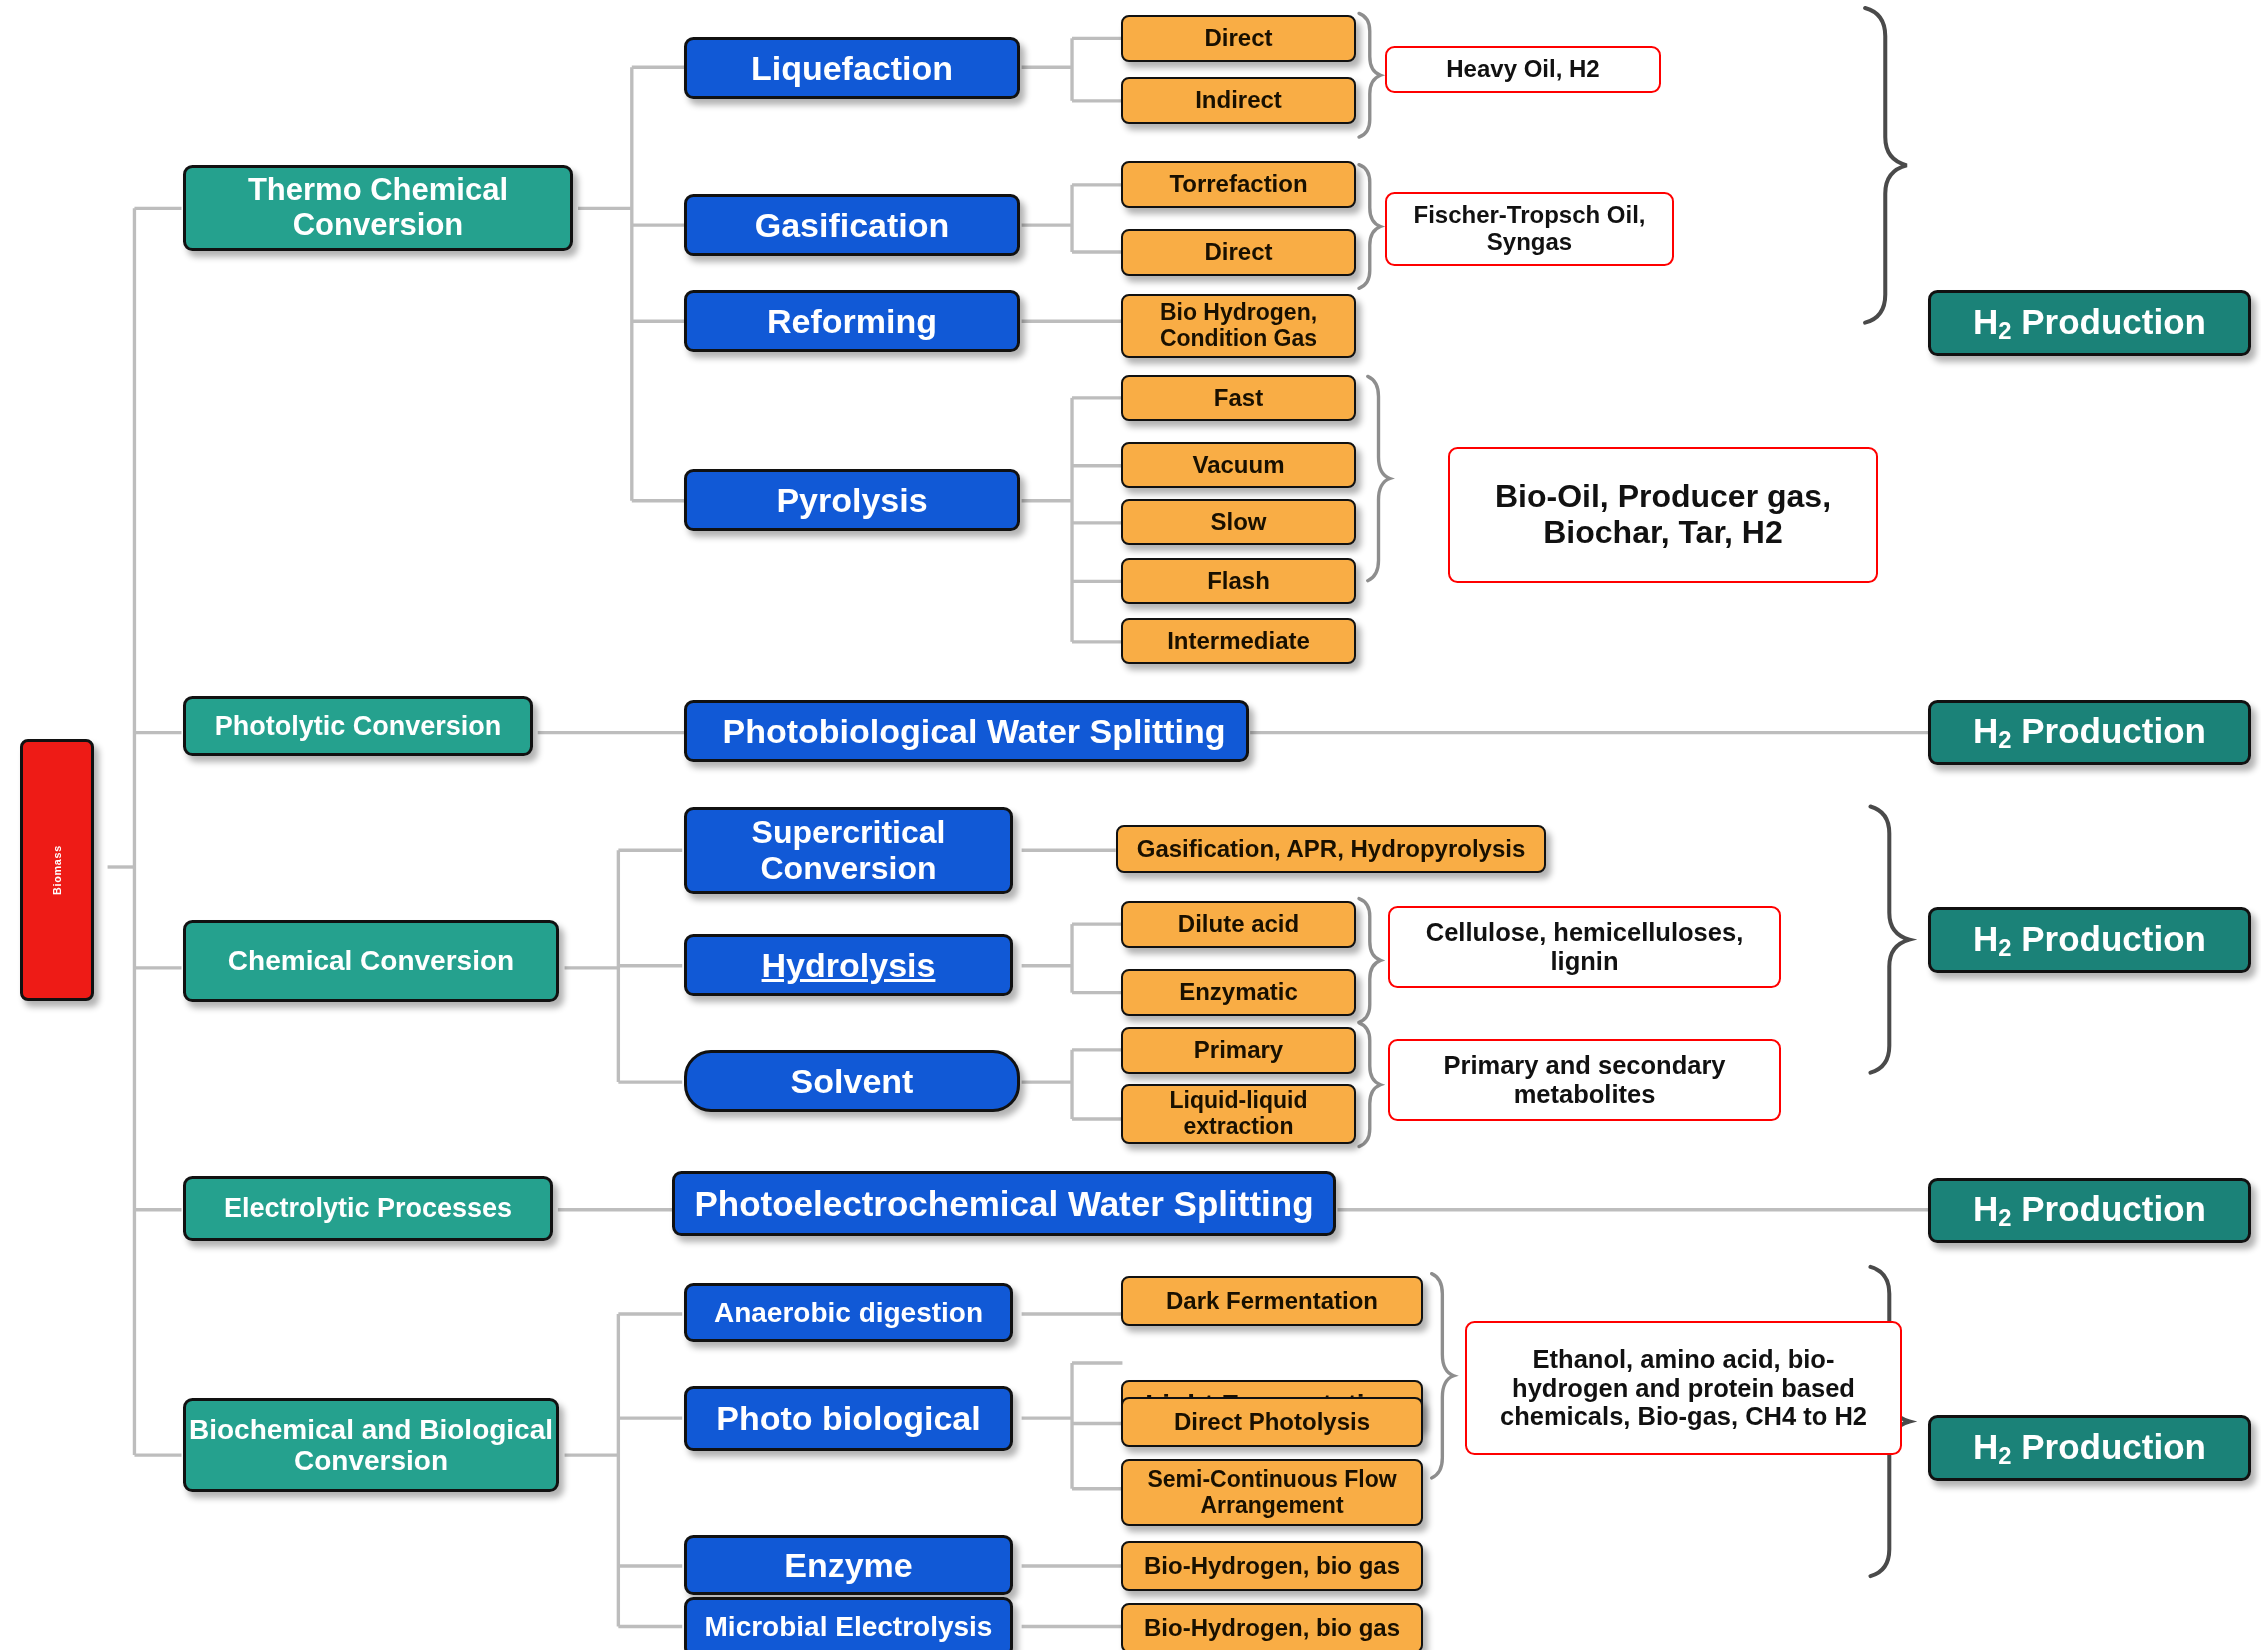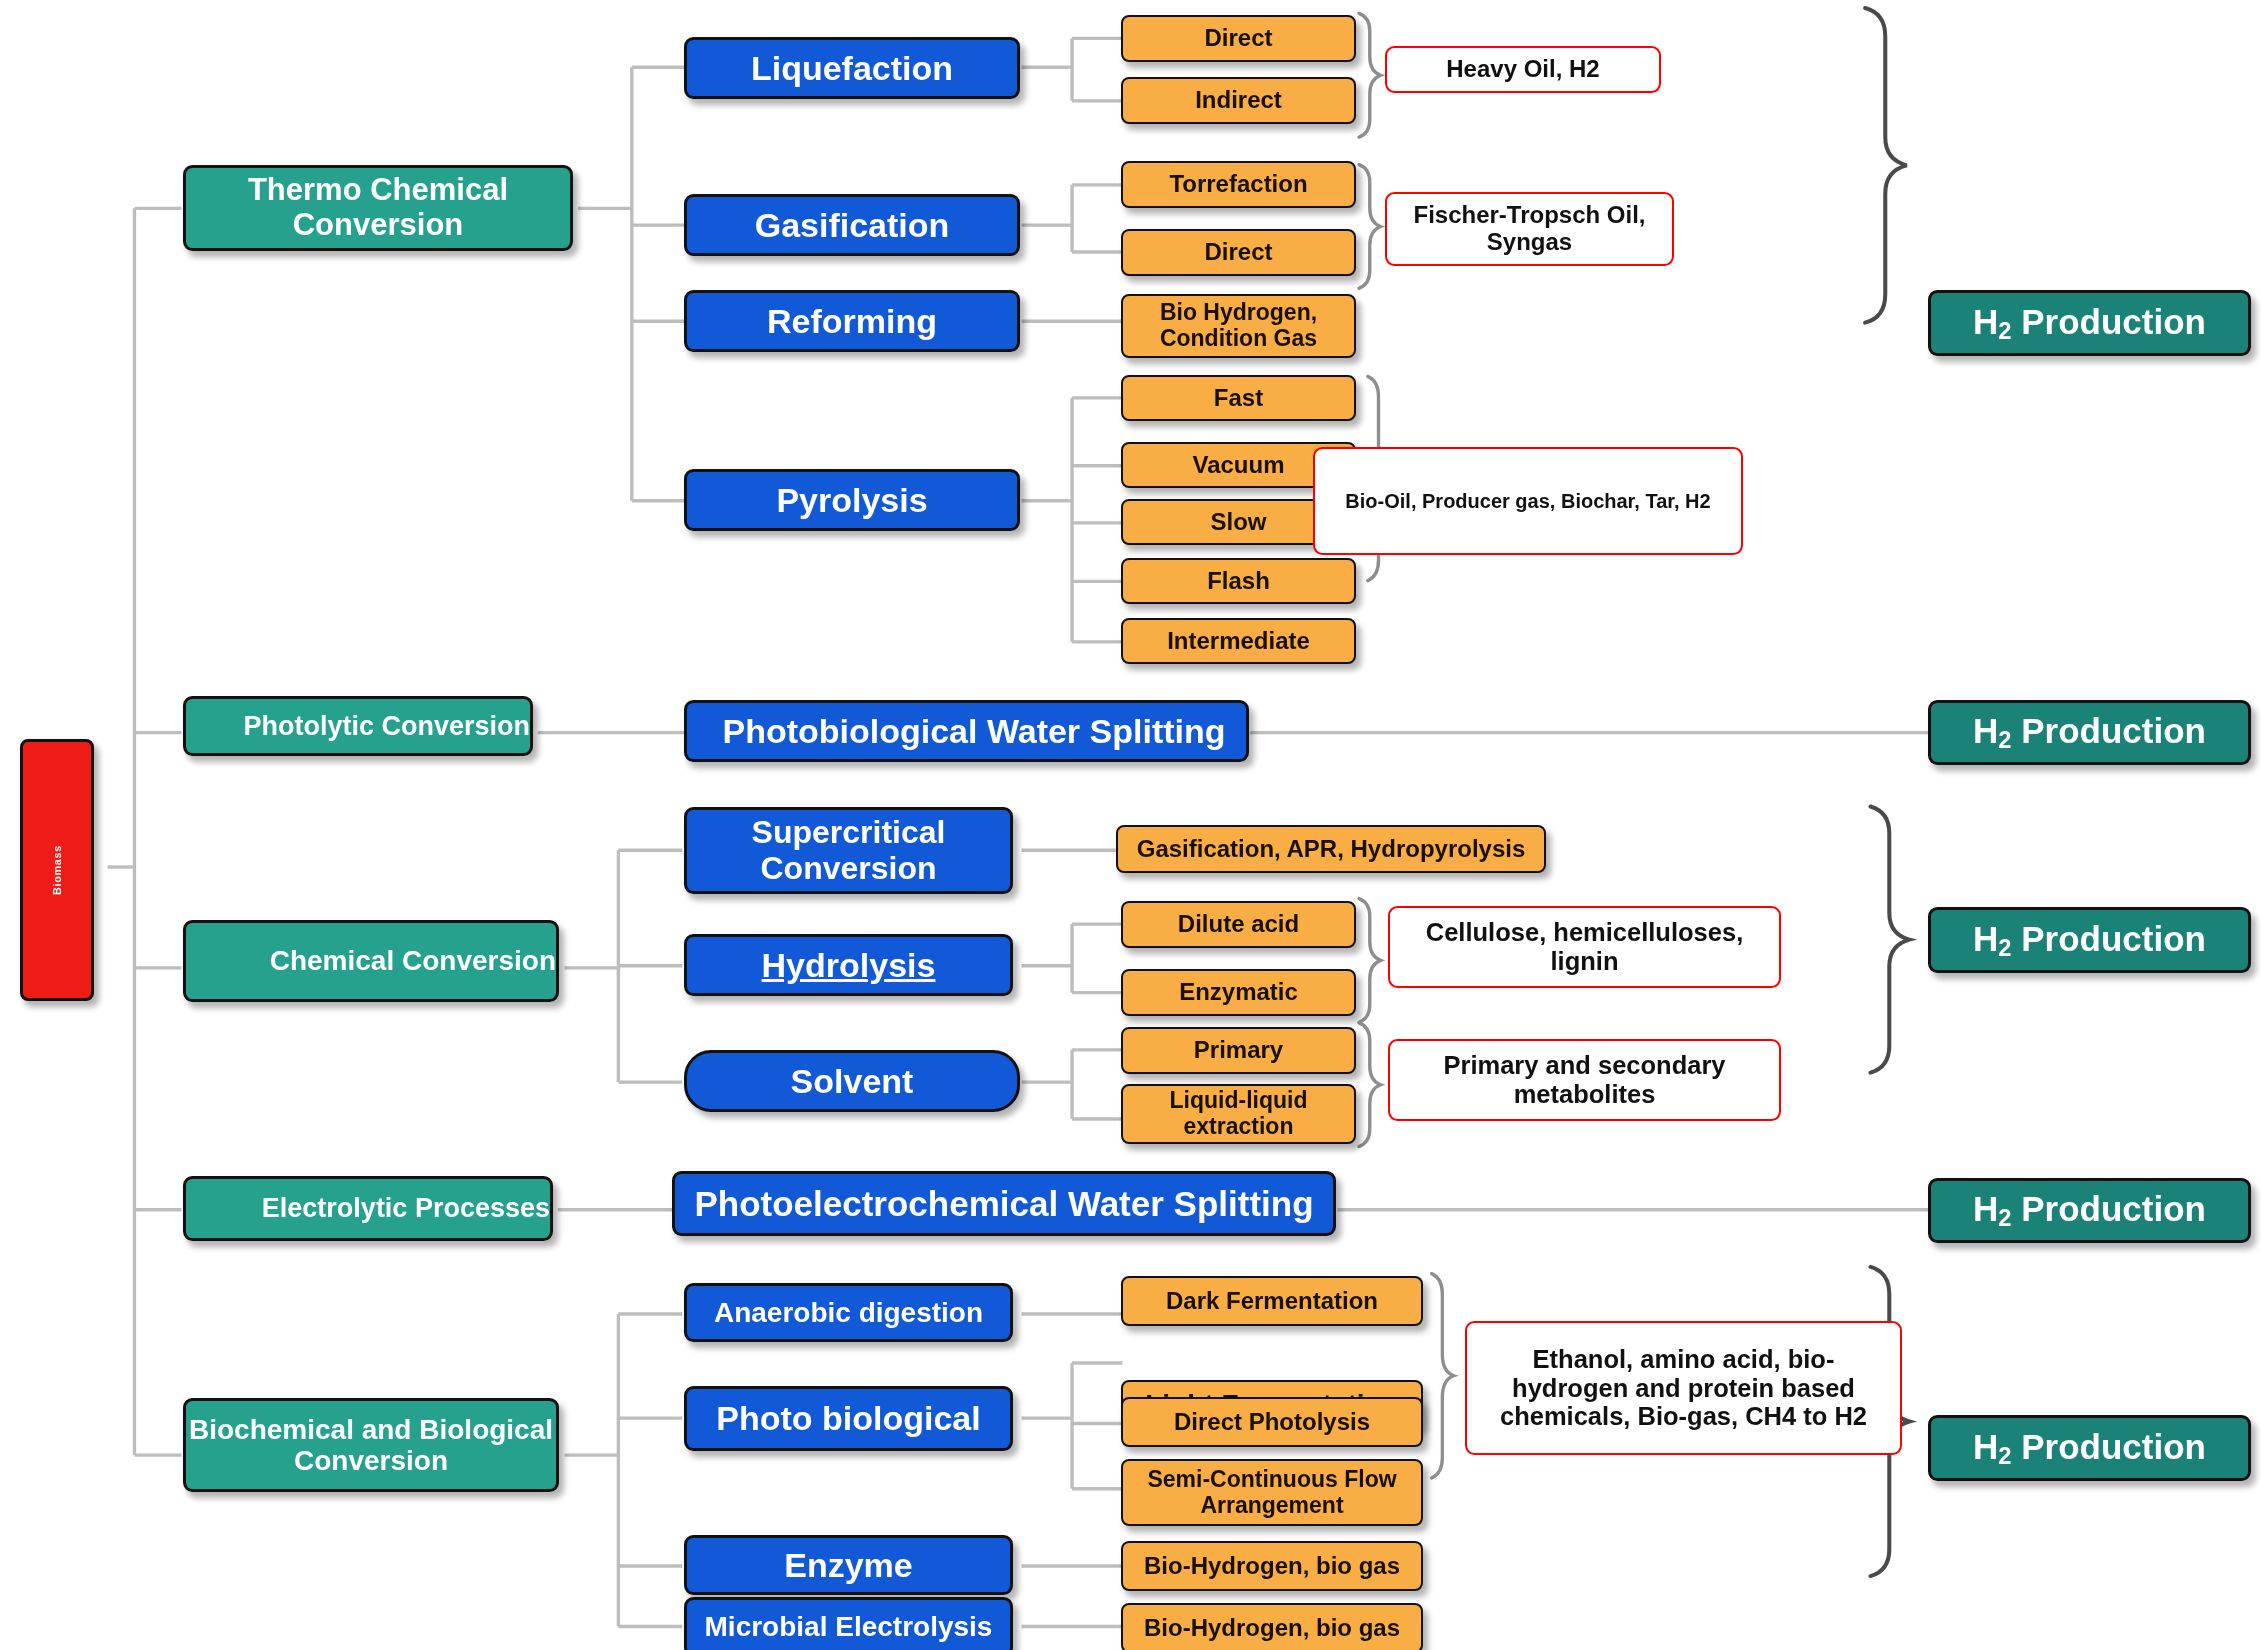--- a/index.html
+++ b/index.html
@@ -20,21 +20,20 @@
     border-radius:9.4px;
     border:3.4px solid #111111;
     box-shadow:4.7px 6px 6.7px rgba(0,0,0,0.30);
     line-height:1.12;
     z-index:5;
   }
   .green{
     background:#25a18e;
     color:#ffffff;
     font-weight:700;
-    justify-content:flex-end;
   }
   .teal{
     background:#1b8278;
     color:#ffffff;
     font-weight:700;
   }
   .blue{
     background:#1159d6;
     color:#ffffff;
     font-weight:700;
@@ -321,21 +320,21 @@
   </div>
 
   <div class="node callout" style="left:1385px;top:46px;width:276px;height:47px;font-size:24px;">
     <span>Heavy Oil, H2</span>
   </div>
 
   <div class="node callout" style="left:1385px;top:192px;width:289px;height:74px;font-size:24px;">
     <span>Fischer-Tropsch Oil, Syngas</span>
   </div>
 
-  <div class="node callout" style="left:1313px;top:447px;width:430px;height:108px;font-size:20px;">
+  <div class="node callout" style="left:1448px;top:447px;width:430px;height:136px;font-size:32px;">
     <span>Bio-Oil, Producer gas, Biochar, Tar, H2</span>
   </div>
 
   <div class="node callout" style="left:1388px;top:906px;width:393px;height:82px;font-size:25.5px;">
     <span>Cellulose, hemicelluloses, lignin</span>
   </div>
 
   <div class="node callout" style="left:1388px;top:1039px;width:393px;height:82px;font-size:25.5px;">
     <span>Primary and secondary metabolites</span>
   </div>

